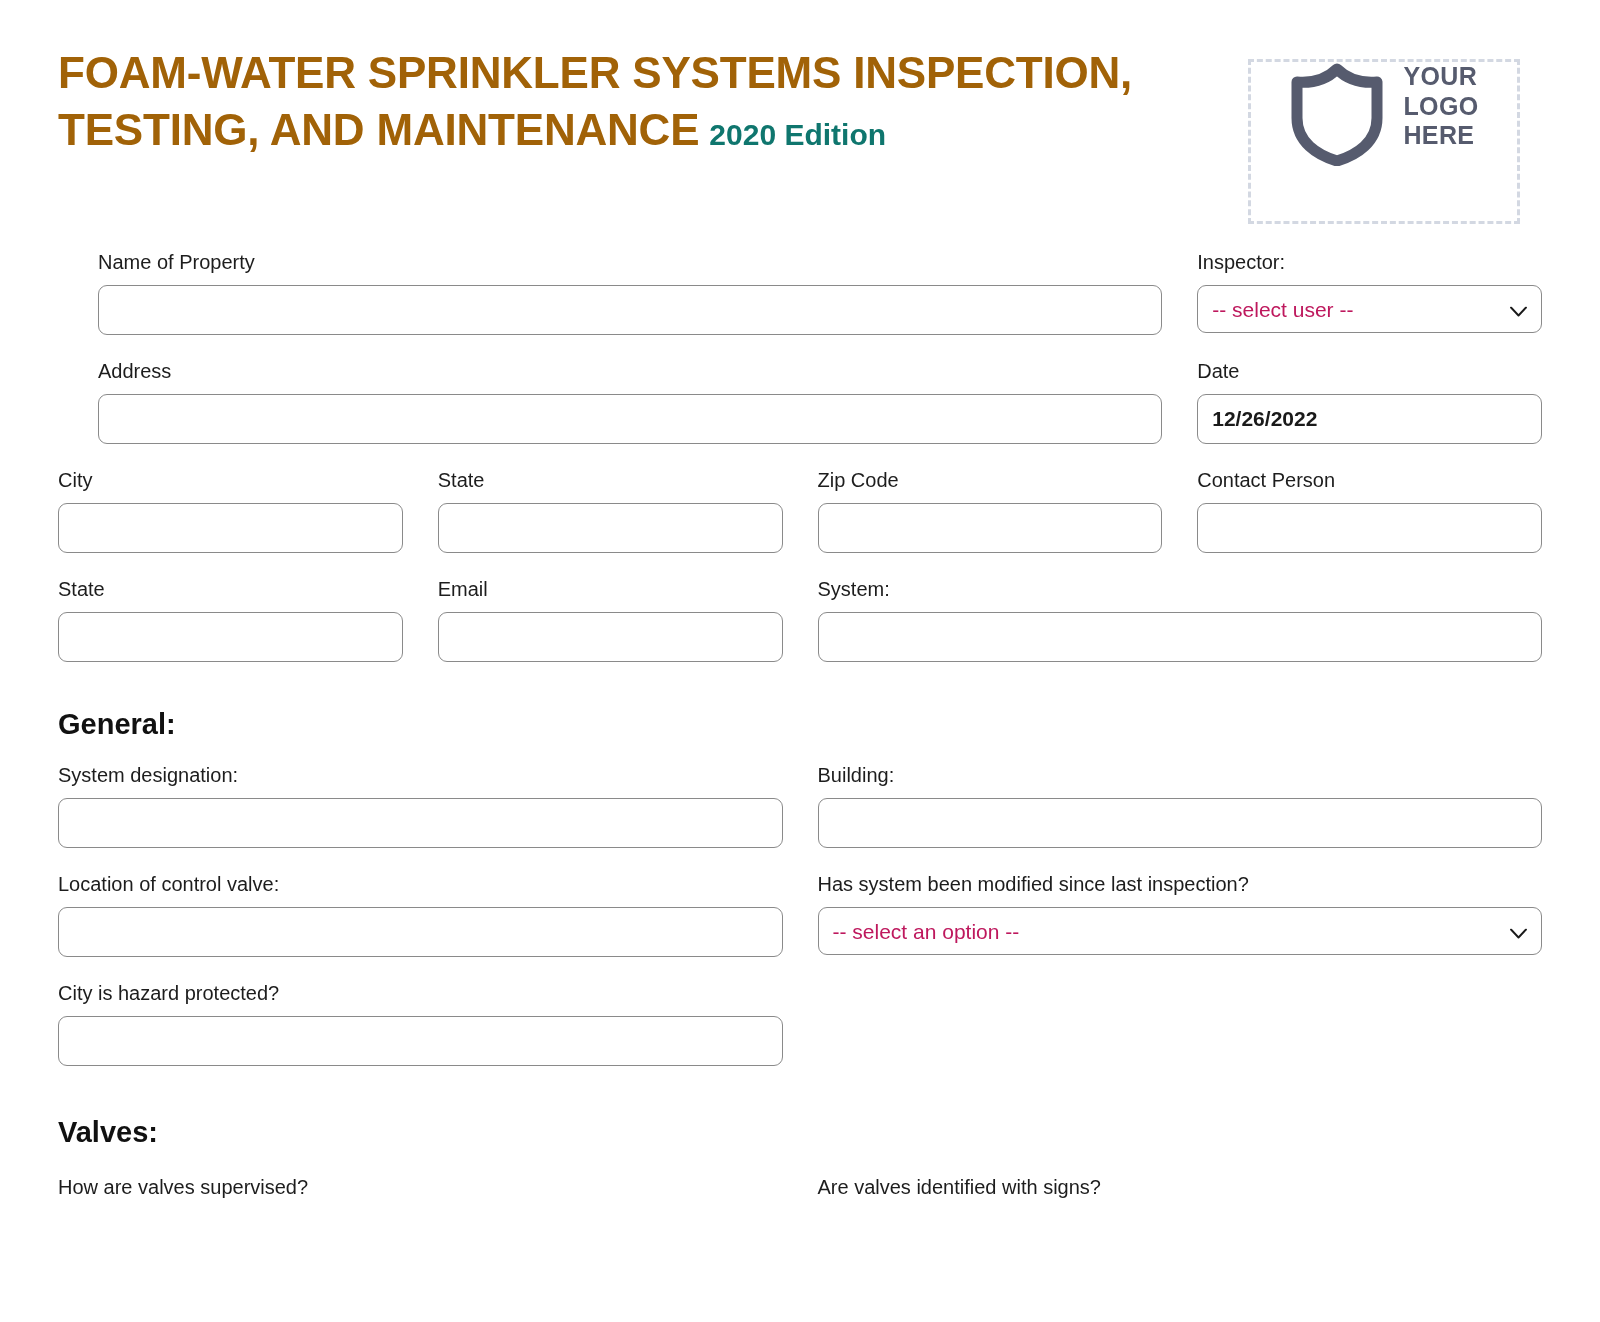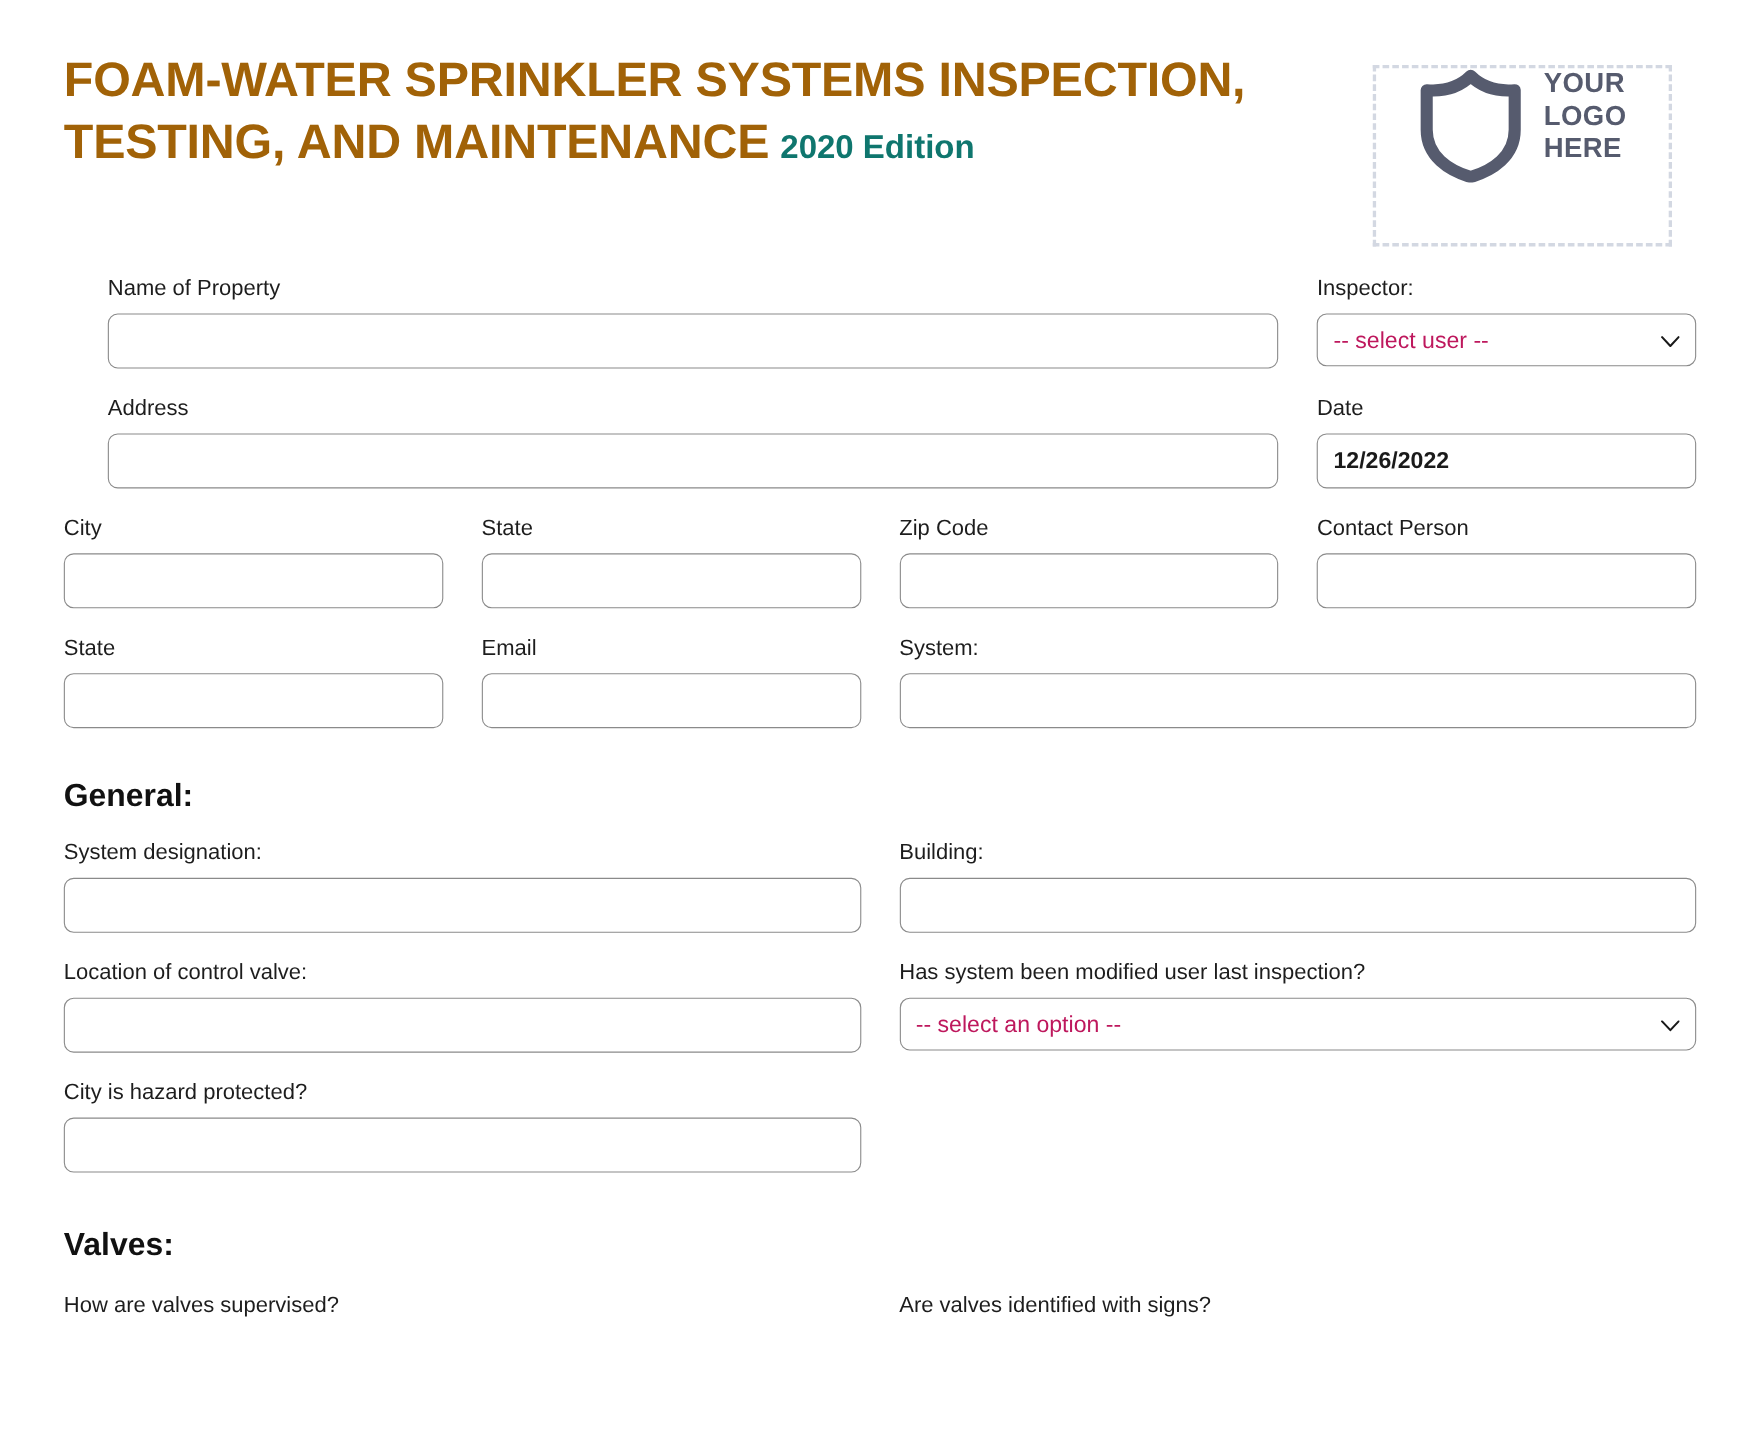--- a/index.html
+++ b/index.html
@@ -253,21 +253,21 @@
       <label class="fld-label">Building:</label>
       <input class="fld-input" type="text" value="" style="">
     </div>
 
     <div class="field span-2">
       <label class="fld-label">Location of control valve:</label>
       <input class="fld-input" type="text" value="" style="">
     </div>
 
     <div class="field span-2">
-      <label class="fld-label">Has system been modified user last inspection?</label>
+      <label class="fld-label">Has system been modified since last inspection?</label>
       <div class="fld-select-wrap">
         <select class="fld-select">
           <option>-- select an option --</option>
         </select>
         <span class="chevron">
           <svg width="17" height="11" viewBox="0 0 17 11" fill="none" aria-hidden="true">
             <path d="M1 1 L8.5 9 L16 1" stroke="#1a1a1a" stroke-width="1.9" stroke-linecap="round" stroke-linejoin="round"></path>
           </svg>
         </span>
       </div>

